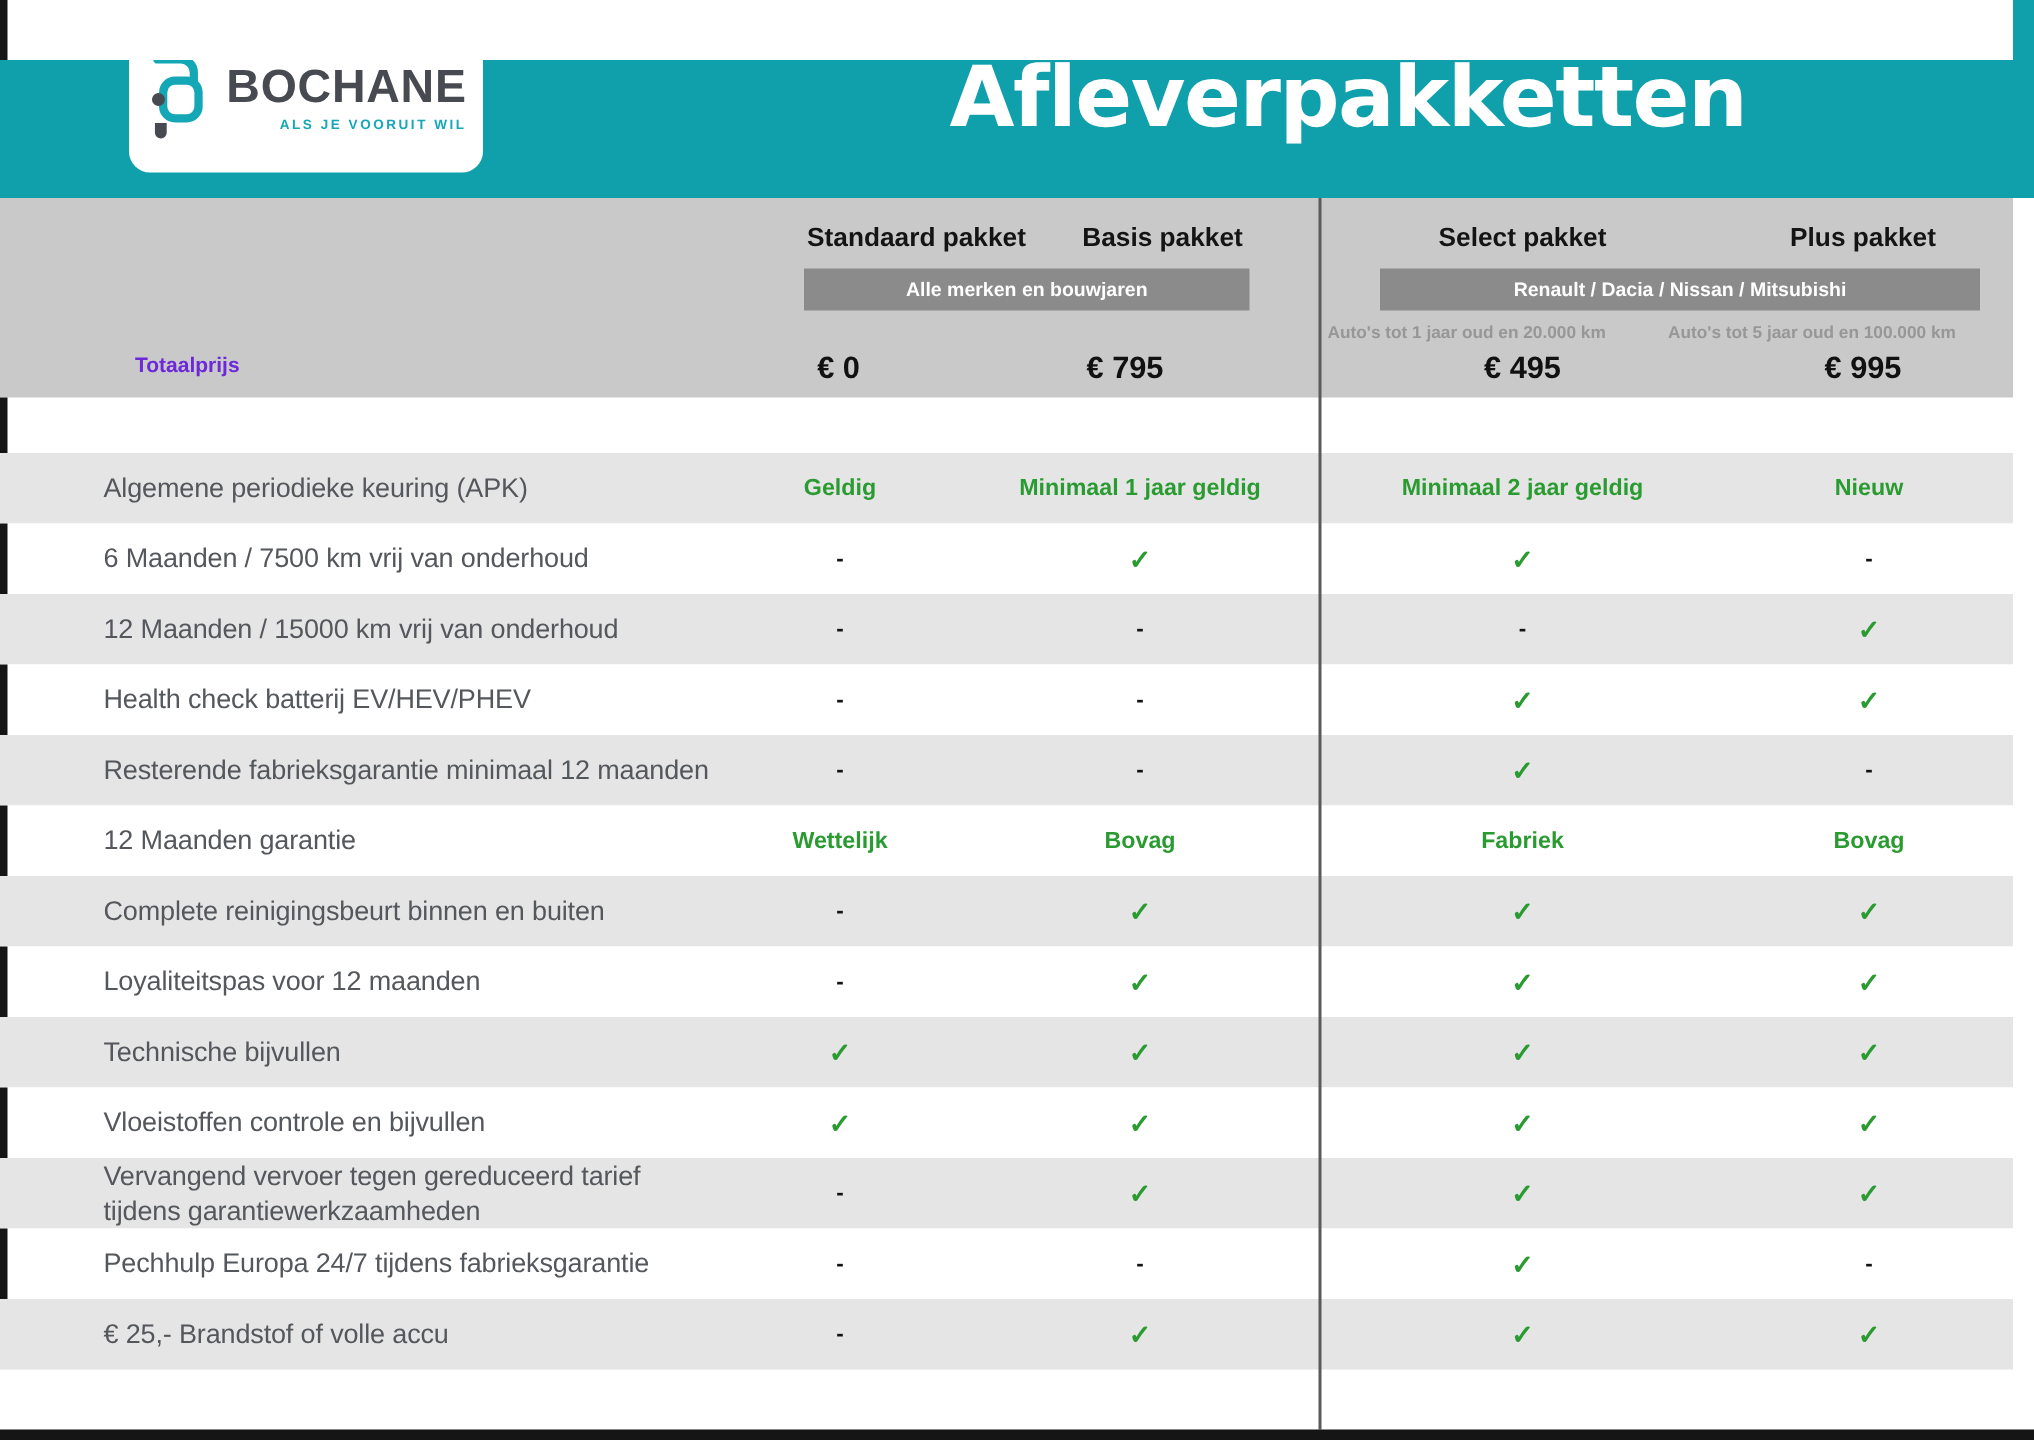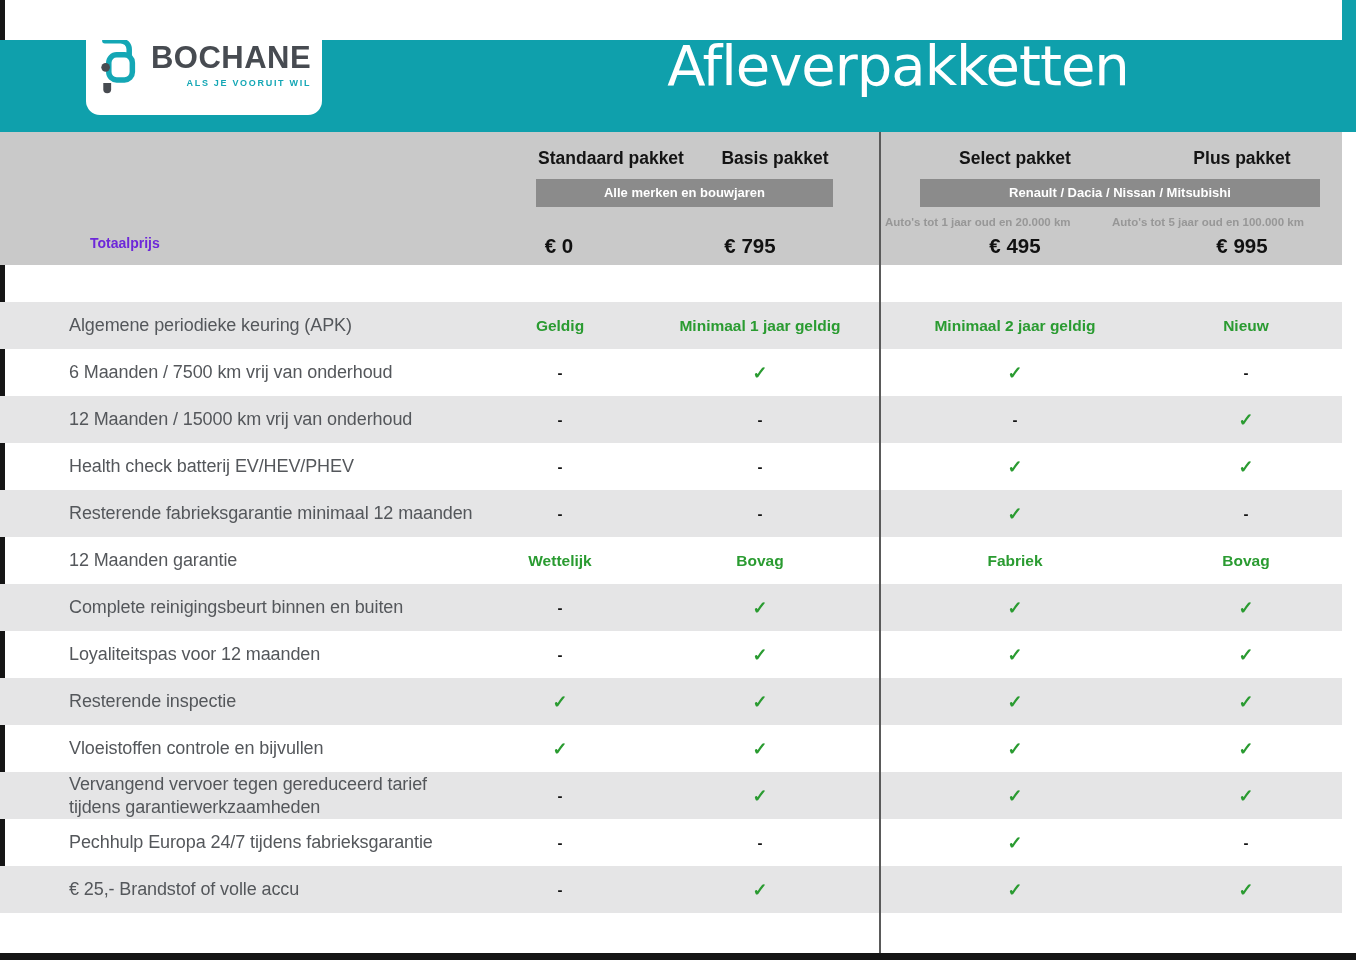--- a/index.html
+++ b/index.html
@@ -25,21 +25,21 @@
     font-size: 31px; font-weight: bold; color: #474b51;
     letter-spacing: 0.5px; line-height: 1;
   }
   .logo-tag {
     font-size: 9px; font-weight: bold; color: #14a7b5;
     letter-spacing: 1.7px; margin-top: 5px;
   }
   .main-title {
     position: absolute; left: 633px; top: 33px; width: 530px;
     text-align: center; color: #ffffff;
-    font-size: 56px; font-weight: normal; letter-spacing: -1px;
+    font-size: 56px; font-weight: bold; letter-spacing: -1px;
     font-family: "DejaVu Sans", "Liberation Sans", sans-serif;
   }
 
   
   .band { position: absolute; top: 132px; left: 0; width: 1342px; height: 165px; background: #c9c9c9; }
   .pkg-title { position: absolute; top: 16px; font-weight: bold; font-size: 17.5px; color: #141414; text-align: center; width: 240px; }
   .pkg-title.t0 { left: 491px; }
   .pkg-title.t1 { left: 655px; }
   .pkg-title.t2 { left: 895px; }
   .pkg-title.t3 { left: 1122px; }
@@ -181,21 +181,21 @@
         <div class="cell-val"><span class="val-check">✓</span></div>
       </div>
       <div class="row white">
         <div class="cell-label">Loyaliteitspas voor 12 maanden</div>
         <div class="cell-val"><span class="val-dash">-</span></div>
         <div class="cell-val"><span class="val-check">✓</span></div>
         <div class="cell-val"><span class="val-check">✓</span></div>
         <div class="cell-val"><span class="val-check">✓</span></div>
       </div>
       <div class="row gray">
-        <div class="cell-label">Resterende inspectie</div>
+        <div class="cell-label">Technische bijvullen</div>
         <div class="cell-val"><span class="val-check">✓</span></div>
         <div class="cell-val"><span class="val-check">✓</span></div>
         <div class="cell-val"><span class="val-check">✓</span></div>
         <div class="cell-val"><span class="val-check">✓</span></div>
       </div>
       <div class="row white">
         <div class="cell-label">Vloeistoffen controle en bijvullen</div>
         <div class="cell-val"><span class="val-check">✓</span></div>
         <div class="cell-val"><span class="val-check">✓</span></div>
         <div class="cell-val"><span class="val-check">✓</span></div>

